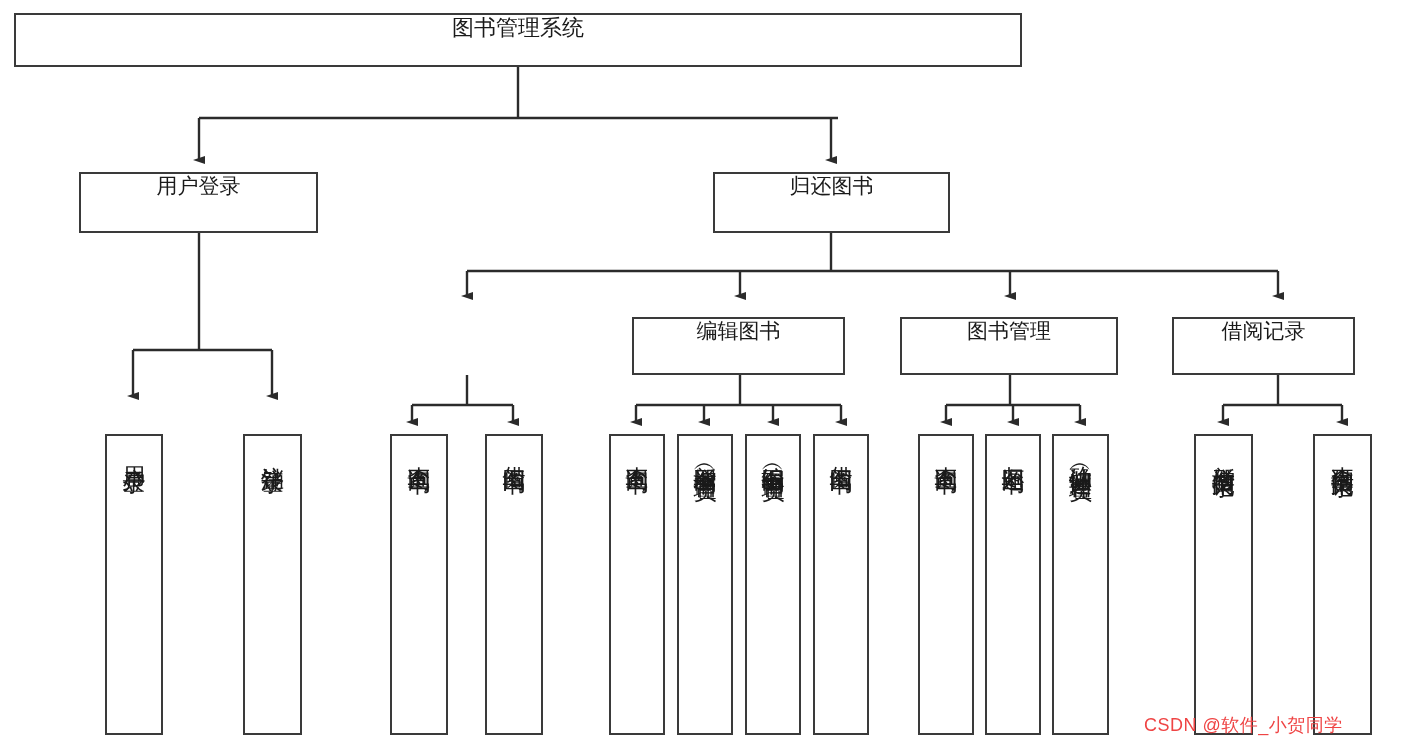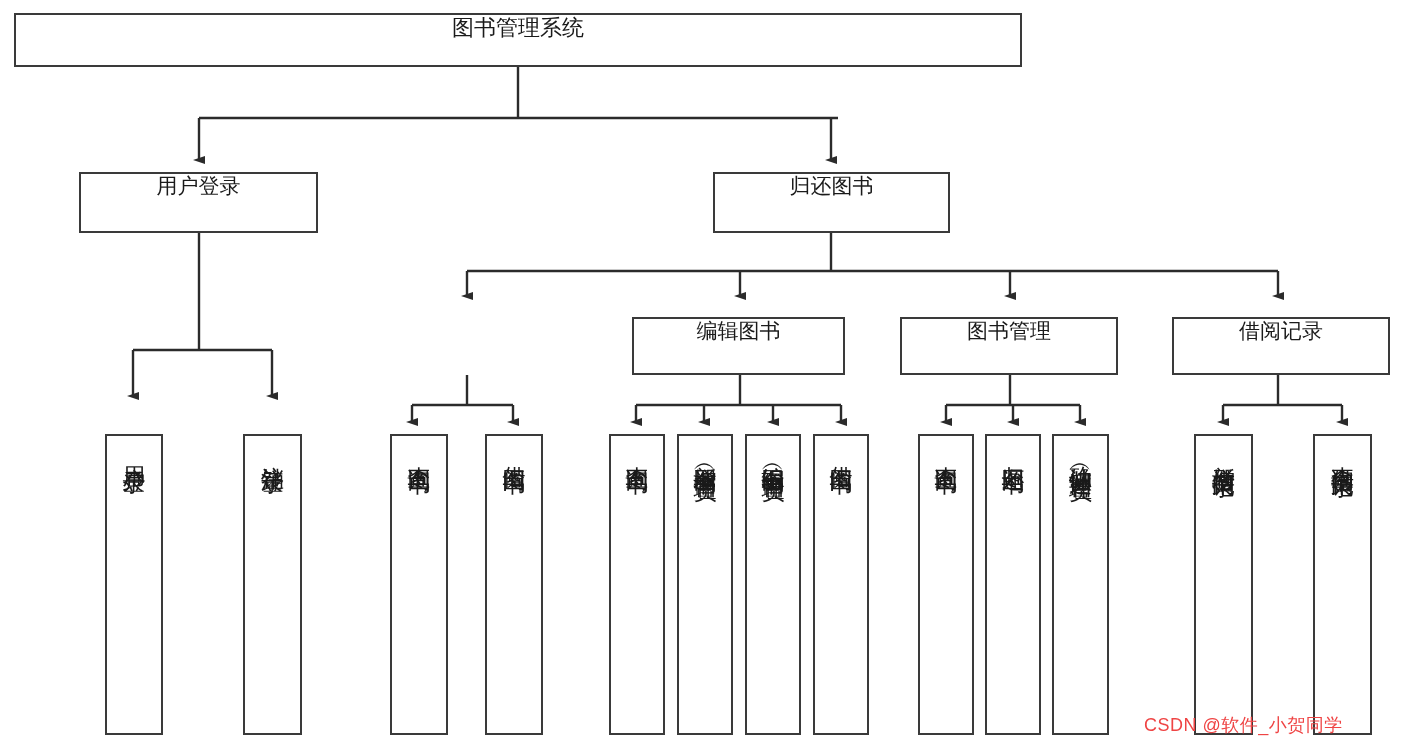--- a/index.html
+++ b/index.html
@@ -132,21 +132,21 @@
   <div class="node h" style="left:713px; top:172px; width:237px; height:61px;">
     <span class="lbl">归还图书</span>
   </div>
 
   <div class="node h" style="left:632px; top:317px; width:213px; height:58px;">
     <span class="lbl">编辑图书</span>
   </div>
   <div class="node h" style="left:900px; top:317px; width:218px; height:58px;">
     <span class="lbl">图书管理</span>
   </div>
-  <div class="node h" style="left:1172px; top:317px; width:218px; height:58px;">
+  <div class="node h" style="left:1172px; top:317px; width:183px; height:58px;">
     <span class="lbl">借阅记录</span>
   </div>
 
   <div class="node v" style="left:105px; top:434px; width:58px; height:301px;">
     <span class="lbl">用户登录</span>
   </div>
   <div class="node v" style="left:243px; top:434px; width:59px; height:301px;">
     <span class="lbl">注销登录</span>
   </div>
 

